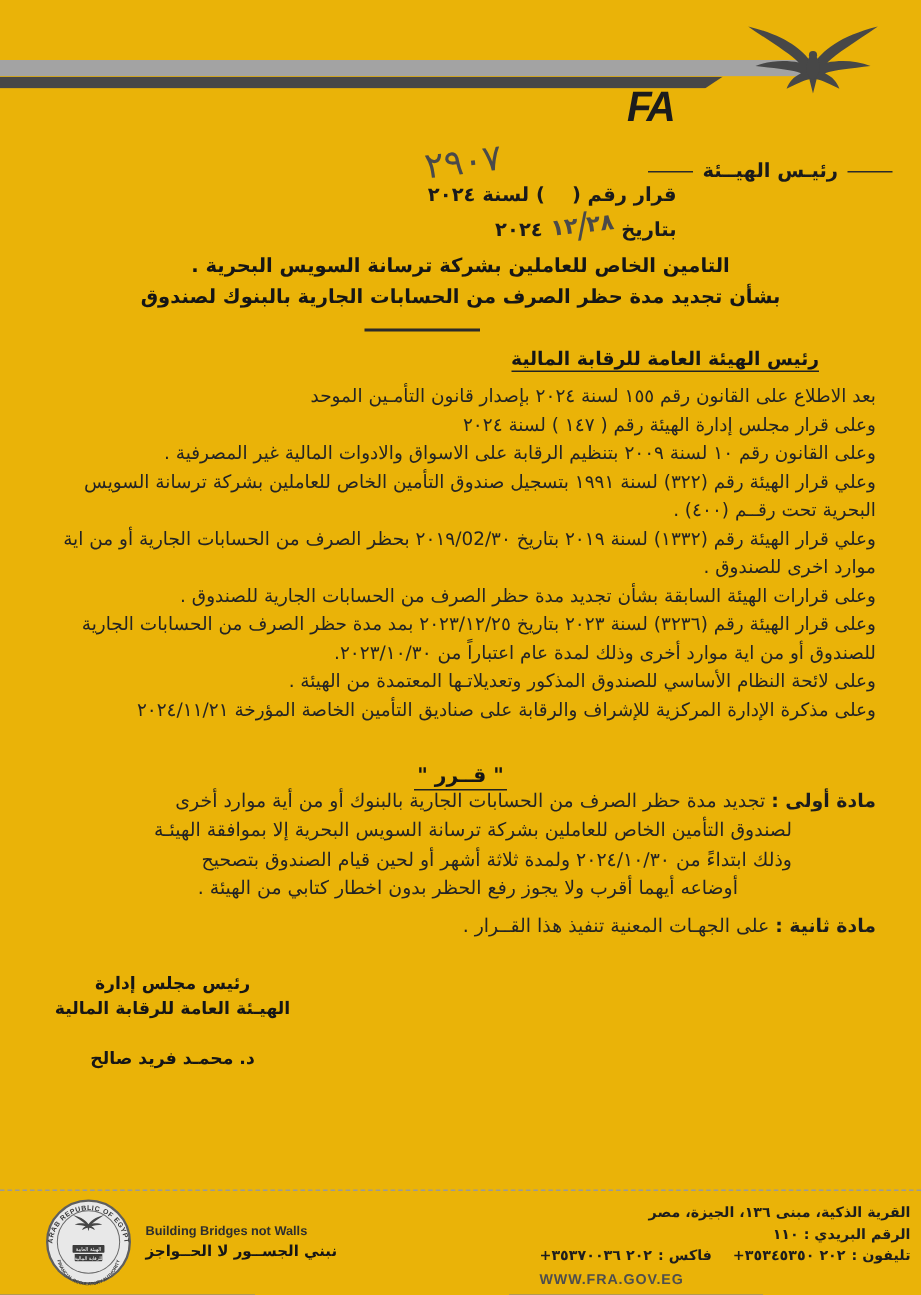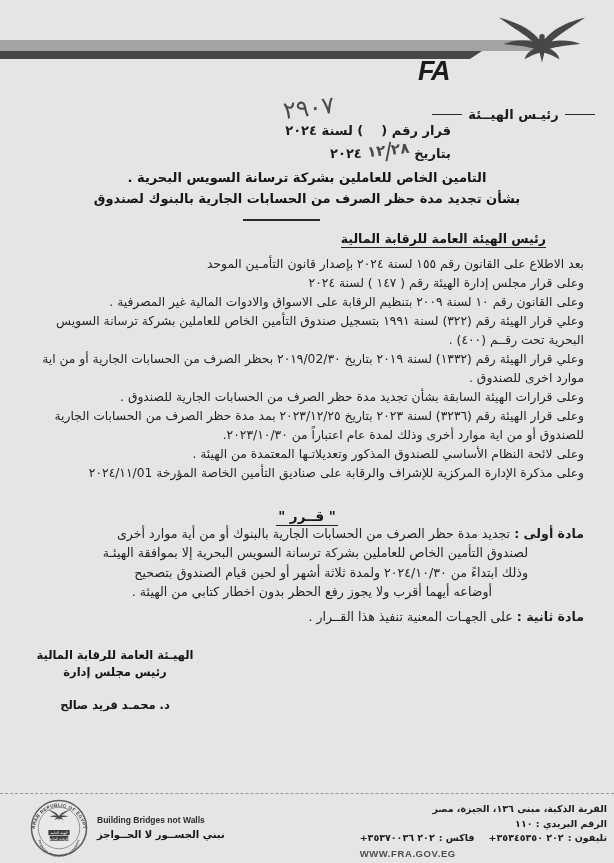--- a/index.html
+++ b/index.html
@@ -1,18 +1,18 @@
 <!DOCTYPE html>
 <html lang="ar"><head>
 <meta charset="utf-8">
 <style>
   html,body{margin:0;padding:0;background:#888;}
   .page{
     position:relative;width:614px;height:863px;margin:0 auto;
-    background:#e5e5e5;color:#242424;overflow:hidden;
+    background:#eab308;color:#242424;overflow:hidden;
     font-family:"DejaVu Sans",sans-serif;direction:rtl;
   }
   
   .bar-light{position:absolute;top:40px;left:0;width:548px;height:11px;background:#a3a3a3;
     clip-path:polygon(0 0,100% 0,97.5% 100%,0 100%);}
   .bar-dark{position:absolute;top:51px;left:0;width:482px;height:8px;background:#474747;
     clip-path:polygon(0 0,100% 0,97.5% 100%,0 100%);}
   .eagle{position:absolute;top:14px;left:494px;width:96px;height:52px;}
   .brand{position:absolute;top:58px;left:418px;display:flex;direction:ltr;align-items:flex-end;gap:4px;}
   .fa-logo{font-family:"Liberation Sans",sans-serif;font-weight:bold;font-style:italic;
@@ -123,21 +123,21 @@
 
   <div class="preamble">
     <div>بعد الاطلاع على القانون رقم ١٥٥ لسنة ٢٠٢٤ بإصدار قانون التأمـين الموحد</div>
     <div>وعلى قرار مجلس إدارة الهيئة رقم ( ١٤٧ ) لسنة ٢٠٢٤</div>
     <div>وعلى القانون رقم ١٠ لسنة ٢٠٠٩ بتنظيم الرقابة على الاسواق والادوات المالية غير المصرفية .</div>
     <div>وعلي قرار الهيئة رقم (٣٢٢) لسنة ١٩٩١ بتسجيل صندوق التأمين الخاص للعاملين بشركة ترسانة السويس البحرية تحت رقــم (٤٠٠) .</div>
     <div>وعلي قرار الهيئة رقم (١٣٣٢) لسنة ٢٠١٩ بتاريخ ٢٠١٩/02/٣٠ بحظر الصرف من الحسابات الجارية أو من اية موارد اخرى للصندوق .</div>
     <div>وعلى قرارات الهيئة السابقة بشأن تجديد مدة حظر الصرف من الحسابات الجارية للصندوق .</div>
     <div>وعلى قرار الهيئة رقم (٣٢٣٦) لسنة ٢٠٢٣ بتاريخ ٢٠٢٣/١٢/٢٥ بمد مدة حظر الصرف من الحسابات الجارية للصندوق أو من اية موارد أخرى وذلك لمدة عام اعتباراً من ٢٠٢٣/١٠/٣٠.</div>
     <div>وعلى لائحة النظام الأساسي للصندوق المذكور وتعديلاتـها المعتمدة من الهيئة .</div>
-    <div>وعلى مذكرة الإدارة المركزية للإشراف والرقابة على صناديق التأمين الخاصة المؤرخة ٢٠٢٤/١١/01</div>
+    <div>وعلى مذكرة الإدارة المركزية للإشراف والرقابة على صناديق التأمين الخاصة المؤرخة ٢٠٢٤/١١/٢١</div>
   </div>
 
   <div class="decision-word">
     <span>" قــرر "</span>
   </div>
 
   <div class="article1">
     <div>
       <span class="art-label">مادة أولى :</span>
       <span>تجديد مدة حظر الصرف من الحسابات الجارية بالبنوك أو من أية موارد أخرى</span>
@@ -146,22 +146,22 @@
     <div class="cont">وذلك ابتداءً من ٢٠٢٤/١٠/٣٠ ولمدة ثلاثة أشهر أو لحين قيام الصندوق بتصحيح</div>
     <div class="cont2">أوضاعه أيهما أقرب ولا يجوز رفع الحظر بدون اخطار كتابي من الهيئة .</div>
   </div>
 
   <div class="article2">
     <span class="art-label">مادة ثانية :</span>
     <span>على الجهـات المعنية تنفيذ هذا القــرار .</span>
   </div>
 
   <div class="signature">
+    <div>رئيس مجلس إدارة</div>
     <div>الهيـئة العامة للرقابة المالية</div>
-    <div>رئيس مجلس إدارة</div>
     <div class="sig-name">د. محمـد فريد صالح</div>
   </div>
 
   <div class="footer-line"></div>
 
   <svg class="seal" viewBox="0 0 60 60" aria-hidden="true">
     <defs>
       <path id="sealArcTop" d="M 5 33 A 25 25 0 1 1 55 33" fill="none"></path>
       <path id="sealArcBottom" d="M 8 38 A 22 22 0 0 0 52 38" fill="none"></path>
     </defs>

